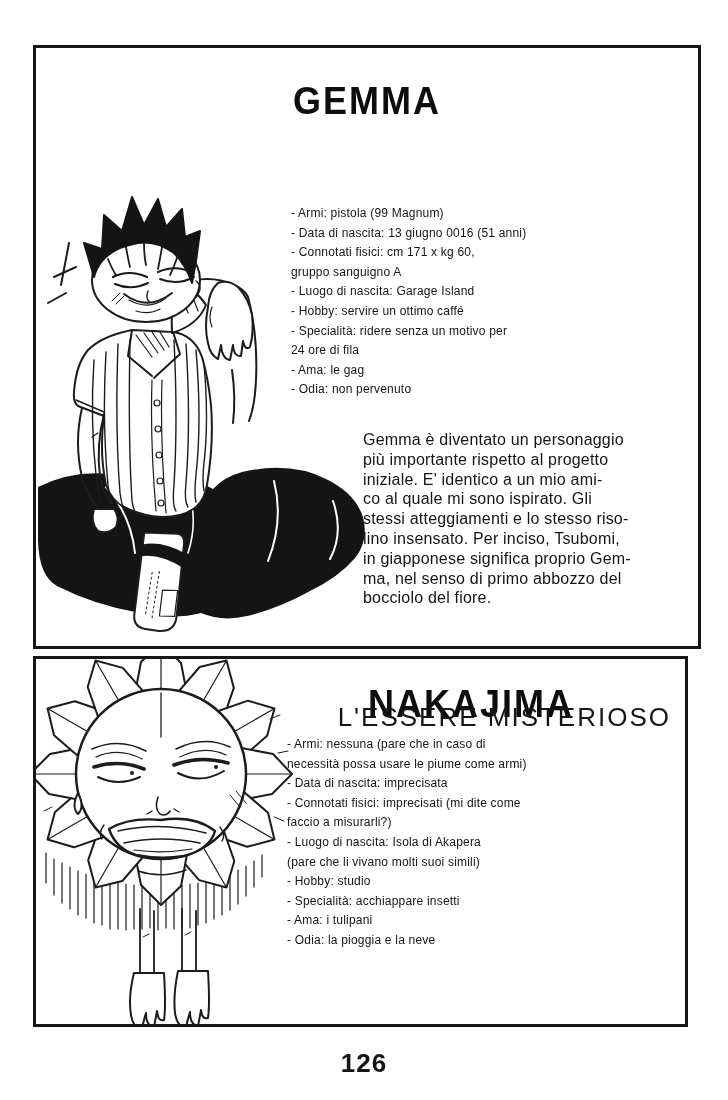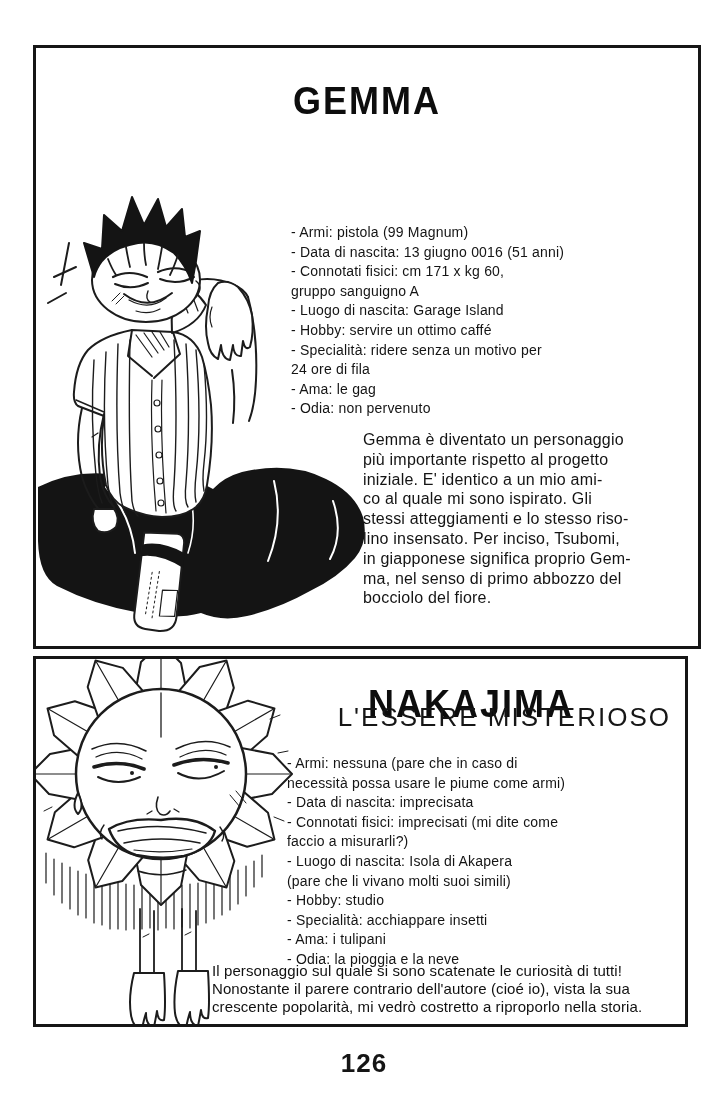--- a/index.html
+++ b/index.html
@@ -21,22 +21,22 @@
     transform:scaleY(1.08);color:#0d0d0d;
     font-family:"Liberation Sans", sans-serif;
   }
   .char-subtitle{
     position:absolute;text-align:center;
     font-size:26px;letter-spacing:2px;line-height:28px;
     white-space:pre;color:#161616;
   }
   .pre{white-space:pre;}
   .stats{
-    position:absolute;font-size:14px;line-height:19.6px;
-    letter-spacing:0.2px;color:#141414;margin-top:19px;
+    position:absolute;font-size:12px;line-height:19.6px;
+    letter-spacing:0.2px;color:#141414;
   }
   .paragraph{
     position:absolute;font-size:16px;line-height:19.8px;
     letter-spacing:0.2px;color:#141414;
   }
   .caption{
     position:absolute;font-size:15px;line-height:18px;
     letter-spacing:0.1px;color:#111;
   }
   .illustration{position:absolute;}
@@ -190,23 +190,20 @@
 - Data di nascita: imprecisata
 - Connotati fisici: imprecisati (mi dite come
 faccio a misurarli?)
 - Luogo di nascita: Isola di Akapera
 (pare che li vivano molti suoi simili)
 - Hobby: studio
 - Specialità: acchiappare insetti
 - Ama: i tulipani
 - Odia: la pioggia e la neve</div>
 
-  <div class="caption pre" style="left:176px;top:303px;width:473px;">Il personaggio sul quale si sono scatenate le curiosità di tutti!
-Nonostante il parere contrario dell'autore (cioé io), vista la sua
-crescente popolarità, mi vedrò costretto a riproporlo nella storia.</div>
 
   <div class="illustration" style="left:-2px;top:-2px;width:300px;height:372px;">
     <svg width="300" height="372" viewBox="0 0 300 372" fill="none" stroke="#1c1c1c" stroke-width="2" stroke-linecap="round" stroke-linejoin="round">
       <defs>
         <g id="nk-petal">
           <path fill="#ffffff" d="M99 47 L107 5 L127 -14 L147 6 L155 47 Z"></path>
           <path d="M127 -12 L127 40" stroke-width="1.2"></path>
         </g>
       </defs>
 

